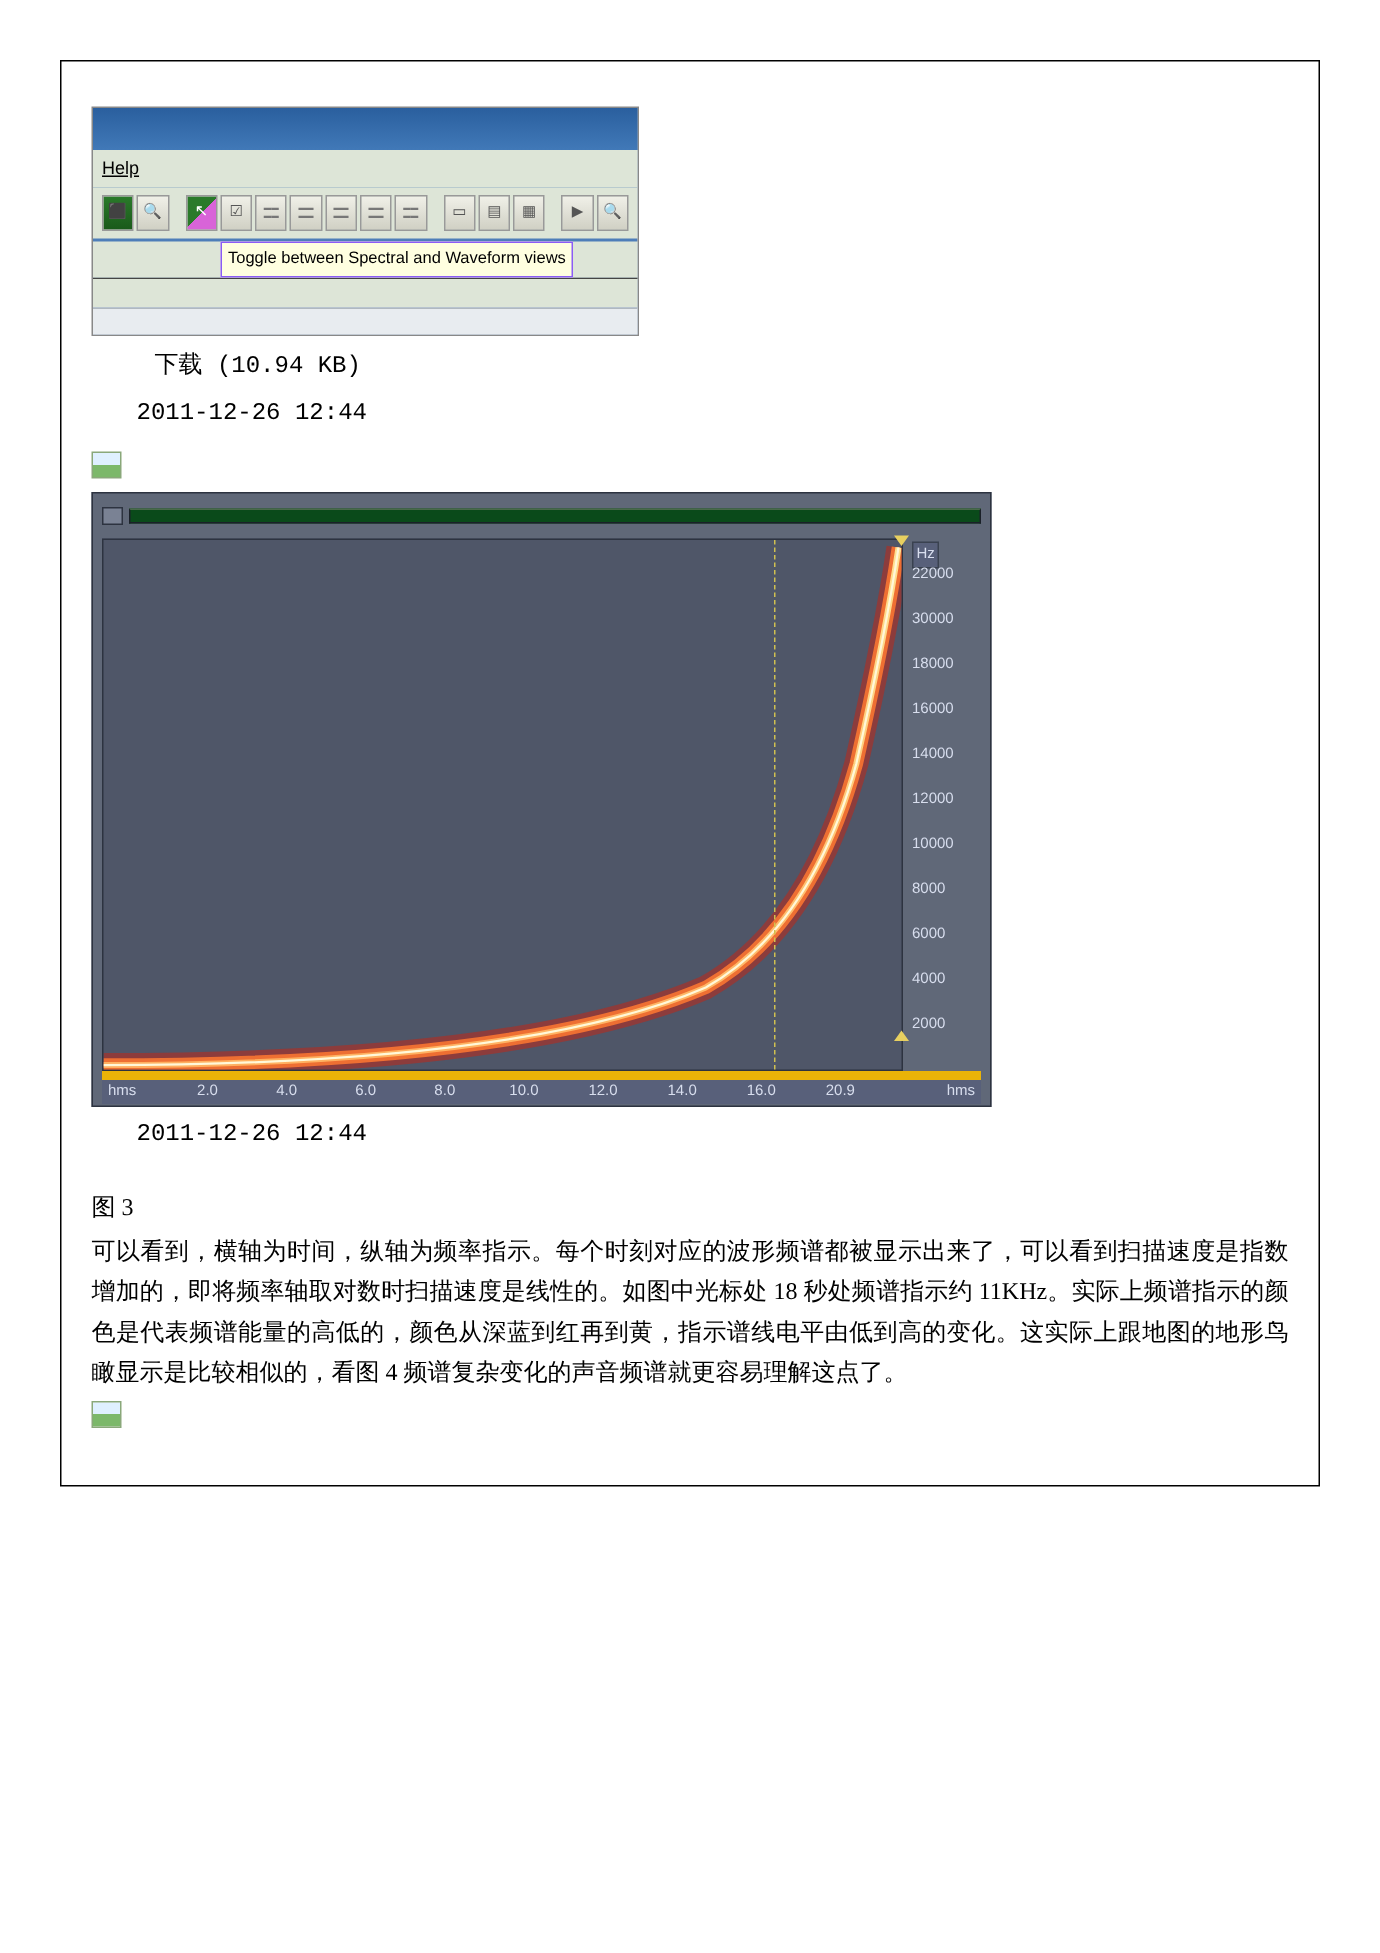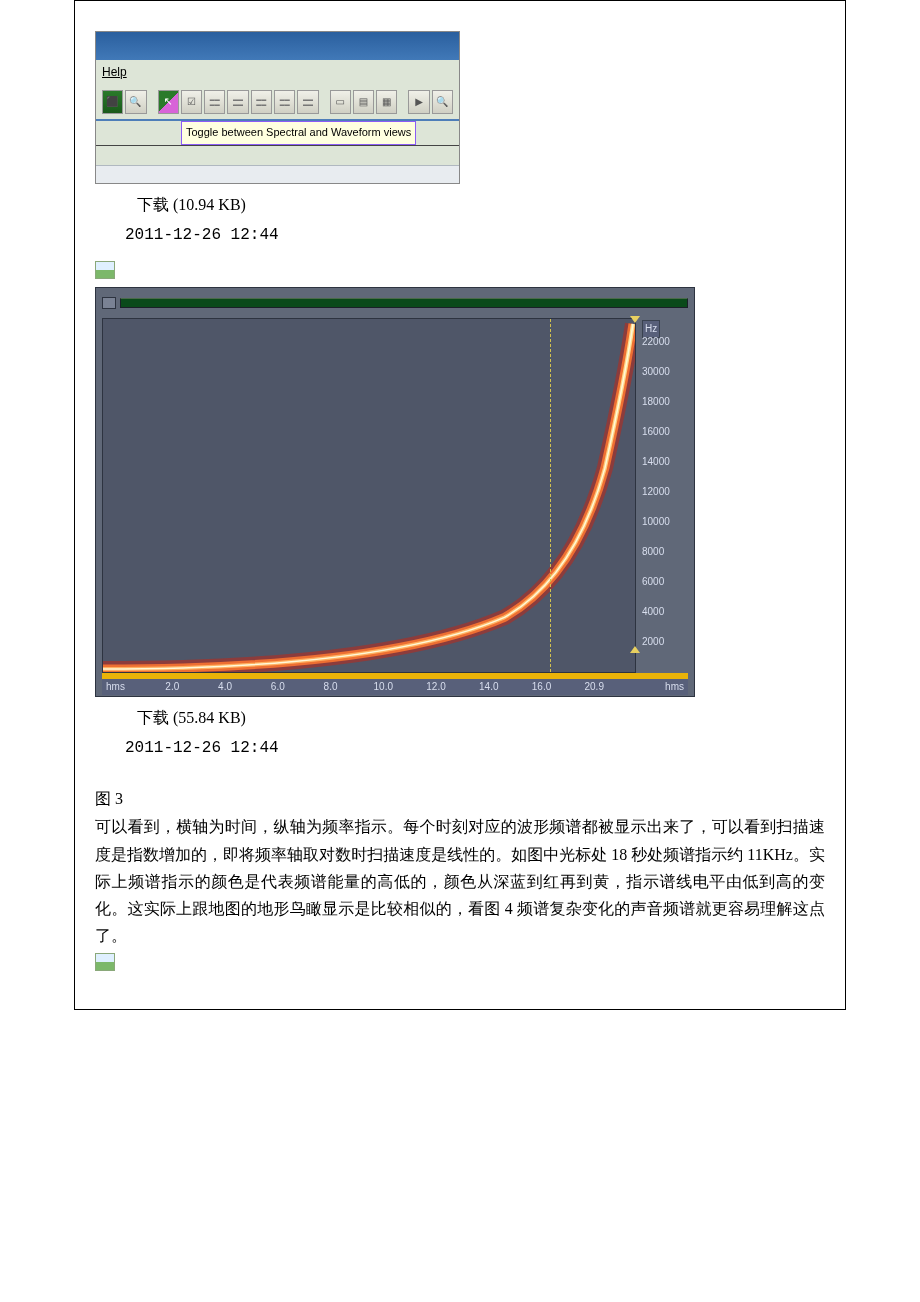--- a/index.html
+++ b/index.html
@@ -4,22 +4,23 @@
   <style>
     * { margin: 0; padding: 0; box-sizing: border-box; }
     body {
       font-family: "SimSun", "宋体", serif;
       font-size: 16px;
       line-height: 1.6;
       background: #fff;
       color: #000;
     }
     .page-container {
-      width: 772px;
+      width: 920px;
       margin: 0 auto;
+      padding: 40px;
     }
     .outer-border {
       border: 1px solid #000;
       padding: 30px 20px;
     }
     
     
     .toolbar-screenshot {
       width: 365px;
       background: linear-gradient(180deg, #3d6da9 0%, #5a8ac4 100%);
@@ -82,21 +83,21 @@
       border-top: 1px solid #444;
     }
     .toolbar-spacer-bottom {
       height: 18px;
       background: #e8ecf0;
       border-top: 1px solid #b0b8c0;
     }
     
     .download-line {
       margin: 8px 0 4px 42px;
-      font-family: Liberation Serif, serif;
+      font-family: Liberation Mono, monospace;
     }
     .timestamp-line {
       margin: 6px 0 12px 30px;
       font-family: Liberation Mono, monospace;
     }
     .fig-label {
       margin: 24px 0 2px 0;
       font-family: SimSun, "Times New Roman", serif;
     }
     .placeholder-icon {
@@ -319,21 +320,20 @@
         <span class="x-tick" style="left:39%">8.0</span>
         <span class="x-tick" style="left:48%">10.0</span>
         <span class="x-tick" style="left:57%">12.0</span>
         <span class="x-tick" style="left:66%">14.0</span>
         <span class="x-tick" style="left:75%">16.0</span>
         <span class="x-tick" style="left:84%">20.9</span>
         <span class="x-unit-r">hms</span>
       </div>
     </div>
 
-    <div class="download-line">下载 (55.84 KB)</div>
     <div class="timestamp-line">2011-12-26 12:44</div>
 
     <div class="fig-label">图 3</div>
     <div class="body-text">可以看到，横轴为时间，纵轴为频率指示。每个时刻对应的波形频谱都被显示出来了，可以看到扫描速度是指数增加的，即将频率轴取对数时扫描速度是线性的。如图中光标处 18 秒处频谱指示约 11KHz。实际上频谱指示的颜色是代表频谱能量的高低的，颜色从深蓝到红再到黄，指示谱线电平由低到高的变化。这实际上跟地图的地形鸟瞰显示是比较相似的，看图 4 频谱复杂变化的声音频谱就更容易理解这点了。</div>
     <span class="placeholder-icon" style="margin-top:4px;"></span>
 
   </div>
 </div>
 
 </body></html>

